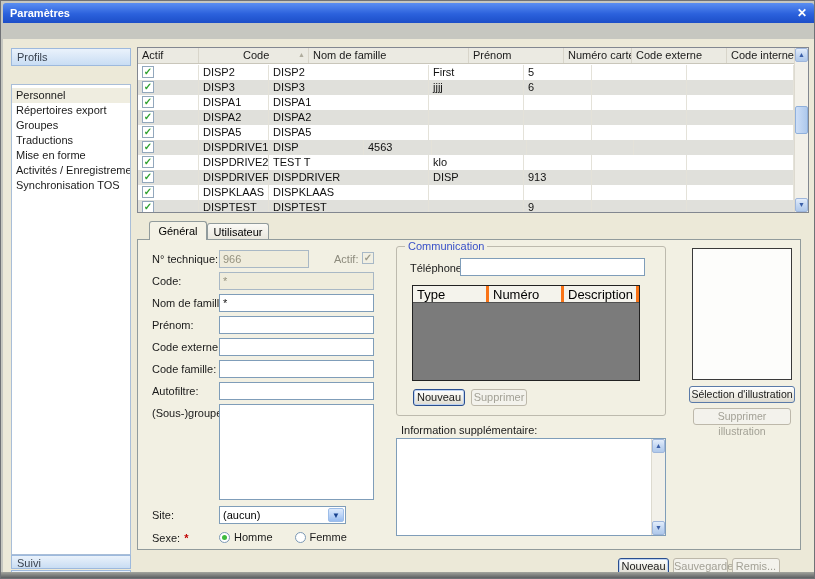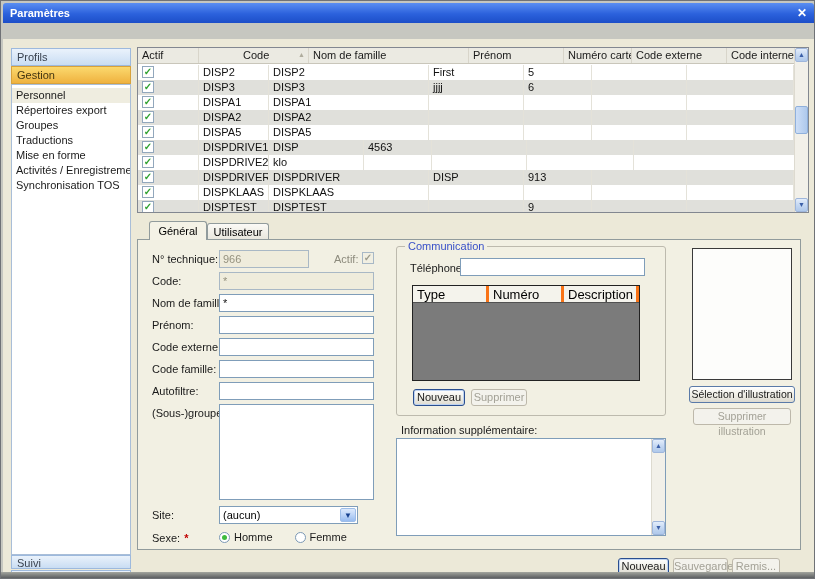--- a/index.html
+++ b/index.html
@@ -39,21 +39,21 @@
   .tab{position:absolute;font-size:11px;text-align:center;border:1px solid #919B9C;border-bottom:none;border-radius:3px 3px 0 0;}
   .tab.active{left:146px;top:182px;width:58px;height:19px;line-height:18px;background:#F4F2E6;z-index:3;}
   .tab.inactive{left:204px;top:184px;width:62px;height:17px;line-height:16px;background:linear-gradient(#FBFAF6,#E8E6DC);z-index:1;}
   #panel{position:absolute;left:134px;top:200px;width:664px;height:311px;background:#F2F0E3;border:1px solid #919B9C;z-index:2;}
 
   .f-label{position:absolute;font-size:11px;color:#1A1A1A;white-space:nowrap;}
   .req{color:#C00000;font-weight:bold;margin-left:4px;}
   .inp{position:absolute;height:18px;background:#fff;border:1px solid #7F9DB9;font-size:11px;padding:2px 3px;color:#111;overflow:hidden;white-space:nowrap;}
   .inp.dis{background:#EFECDC;border-color:#A9B8C5;color:#95927F;}
   #groups-list{position:absolute;left:81px;top:164px;width:155px;height:96px;background:#fff;border:1px solid #7F9DB9;}
-  #site-select{position:absolute;left:81px;top:266px;width:139px;height:18px;background:#fff;border:1px solid #7F9DB9;font-size:11px;padding:2px 3px;}
+  #site-select{position:absolute;left:81px;top:266px;width:127px;height:18px;background:#fff;border:1px solid #7F9DB9;font-size:11px;padding:2px 3px;}
   .dd-btn{position:absolute;right:1px;top:1px;width:16px;height:14px;background:linear-gradient(#DCE9FC,#C0D7F8 45%,#98BCF0);border:1px solid #9DBDE8;border-radius:2px;color:#17418F;font-size:8px;text-align:center;line-height:13px;}
   .chk{width:12px;height:12px;border:1px solid #A8B8C6;background:#F1EFE2;color:#9C9A8A;font-size:10px;line-height:10px;text-align:center;font-weight:bold;position:absolute;}
   .radio{width:11px;height:11px;border:1px solid #7C99B5;border-radius:50%;background:#fff;display:inline-block;position:relative;vertical-align:-2px;margin-right:4px;}
   .radio.on::after{content:'';position:absolute;left:2px;top:2px;width:5px;height:5px;border-radius:50%;background:#3DBB3D;}
   .radio-opt{font-size:11px;margin-right:22px;white-space:nowrap;}
 
   
   #comm{position:absolute;left:258px;top:6px;width:270px;height:170px;border:1px solid #BDBAAE;border-radius:3px;}
   #comm-legend{position:absolute;left:8px;top:-7px;background:#F2F0E3;padding:0 3px;font-size:11px;color:#3950C8;}
   #phone-table{position:absolute;left:15px;top:38px;width:228px;height:96px;border:1px solid #222;background:#7B7B7B;}
@@ -77,21 +77,20 @@
 
 <div id="frame">
   <div id="titlebar">
     <span>Paramètres</span>
     <span id="close-x">✕</span>
   </div>
 
   <div id="body">
 
     <div class="sb-bar sb-blue" style="top:9px;height:18px;">Profils</div>
-    <div class="sb-bar sb-gold" style="top:27px;height:18px;">Gestion</div>
     <div id="sb-list">
         <div class="sb-item sel">Personnel</div>
         <div class="sb-item">Répertoires export</div>
         <div class="sb-item">Groupes</div>
         <div class="sb-item">Traductions</div>
         <div class="sb-item">Mise en forme</div>
         <div class="sb-item">Activités / Enregistrements</div>
         <div class="sb-item">Synchronisation TOS</div>
       </div>
     <div class="sb-bar sb-blue" style="top:516px;height:14px;padding-top:1px;">Suivi</div>
@@ -171,20 +170,21 @@
             <div class="g-cell" style="width: 95px; flex: 0 0 auto;">DISP</div>
             <div class="g-cell" style="width: 68px; flex: 0 0 auto;">4563</div>
             <div class="g-cell" style="width: 95px; flex: 0 0 auto;"></div>
             <div class="g-cell" style="width: 107px; flex: 0 0 auto;"></div>
           </div>
           <div class="g-row">
             <div class="g-cell" style="width: 61px; flex: 0 0 auto;">
               <div class="cb">✓</div>
             </div>
             <div class="g-cell" style="width: 70px; flex: 0 0 auto;">DISPDRIVE2</div>
+            <div class="g-cell" style="width: 160px; flex: 0 0 auto;">TEST T</div>
             <div class="g-cell" style="width: 95px; flex: 0 0 auto;">klo</div>
             <div class="g-cell" style="width: 68px; flex: 0 0 auto;"></div>
             <div class="g-cell" style="width: 95px; flex: 0 0 auto;"></div>
             <div class="g-cell" style="width: 107px; flex: 0 0 auto;"></div>
           </div>
           <div class="g-row alt">
             <div class="g-cell" style="width: 61px; flex: 0 0 auto;">
               <div class="cb">✓</div>
             </div>
             <div class="g-cell" style="width: 70px; flex: 0 0 auto;">DISPDRIVER</div>

